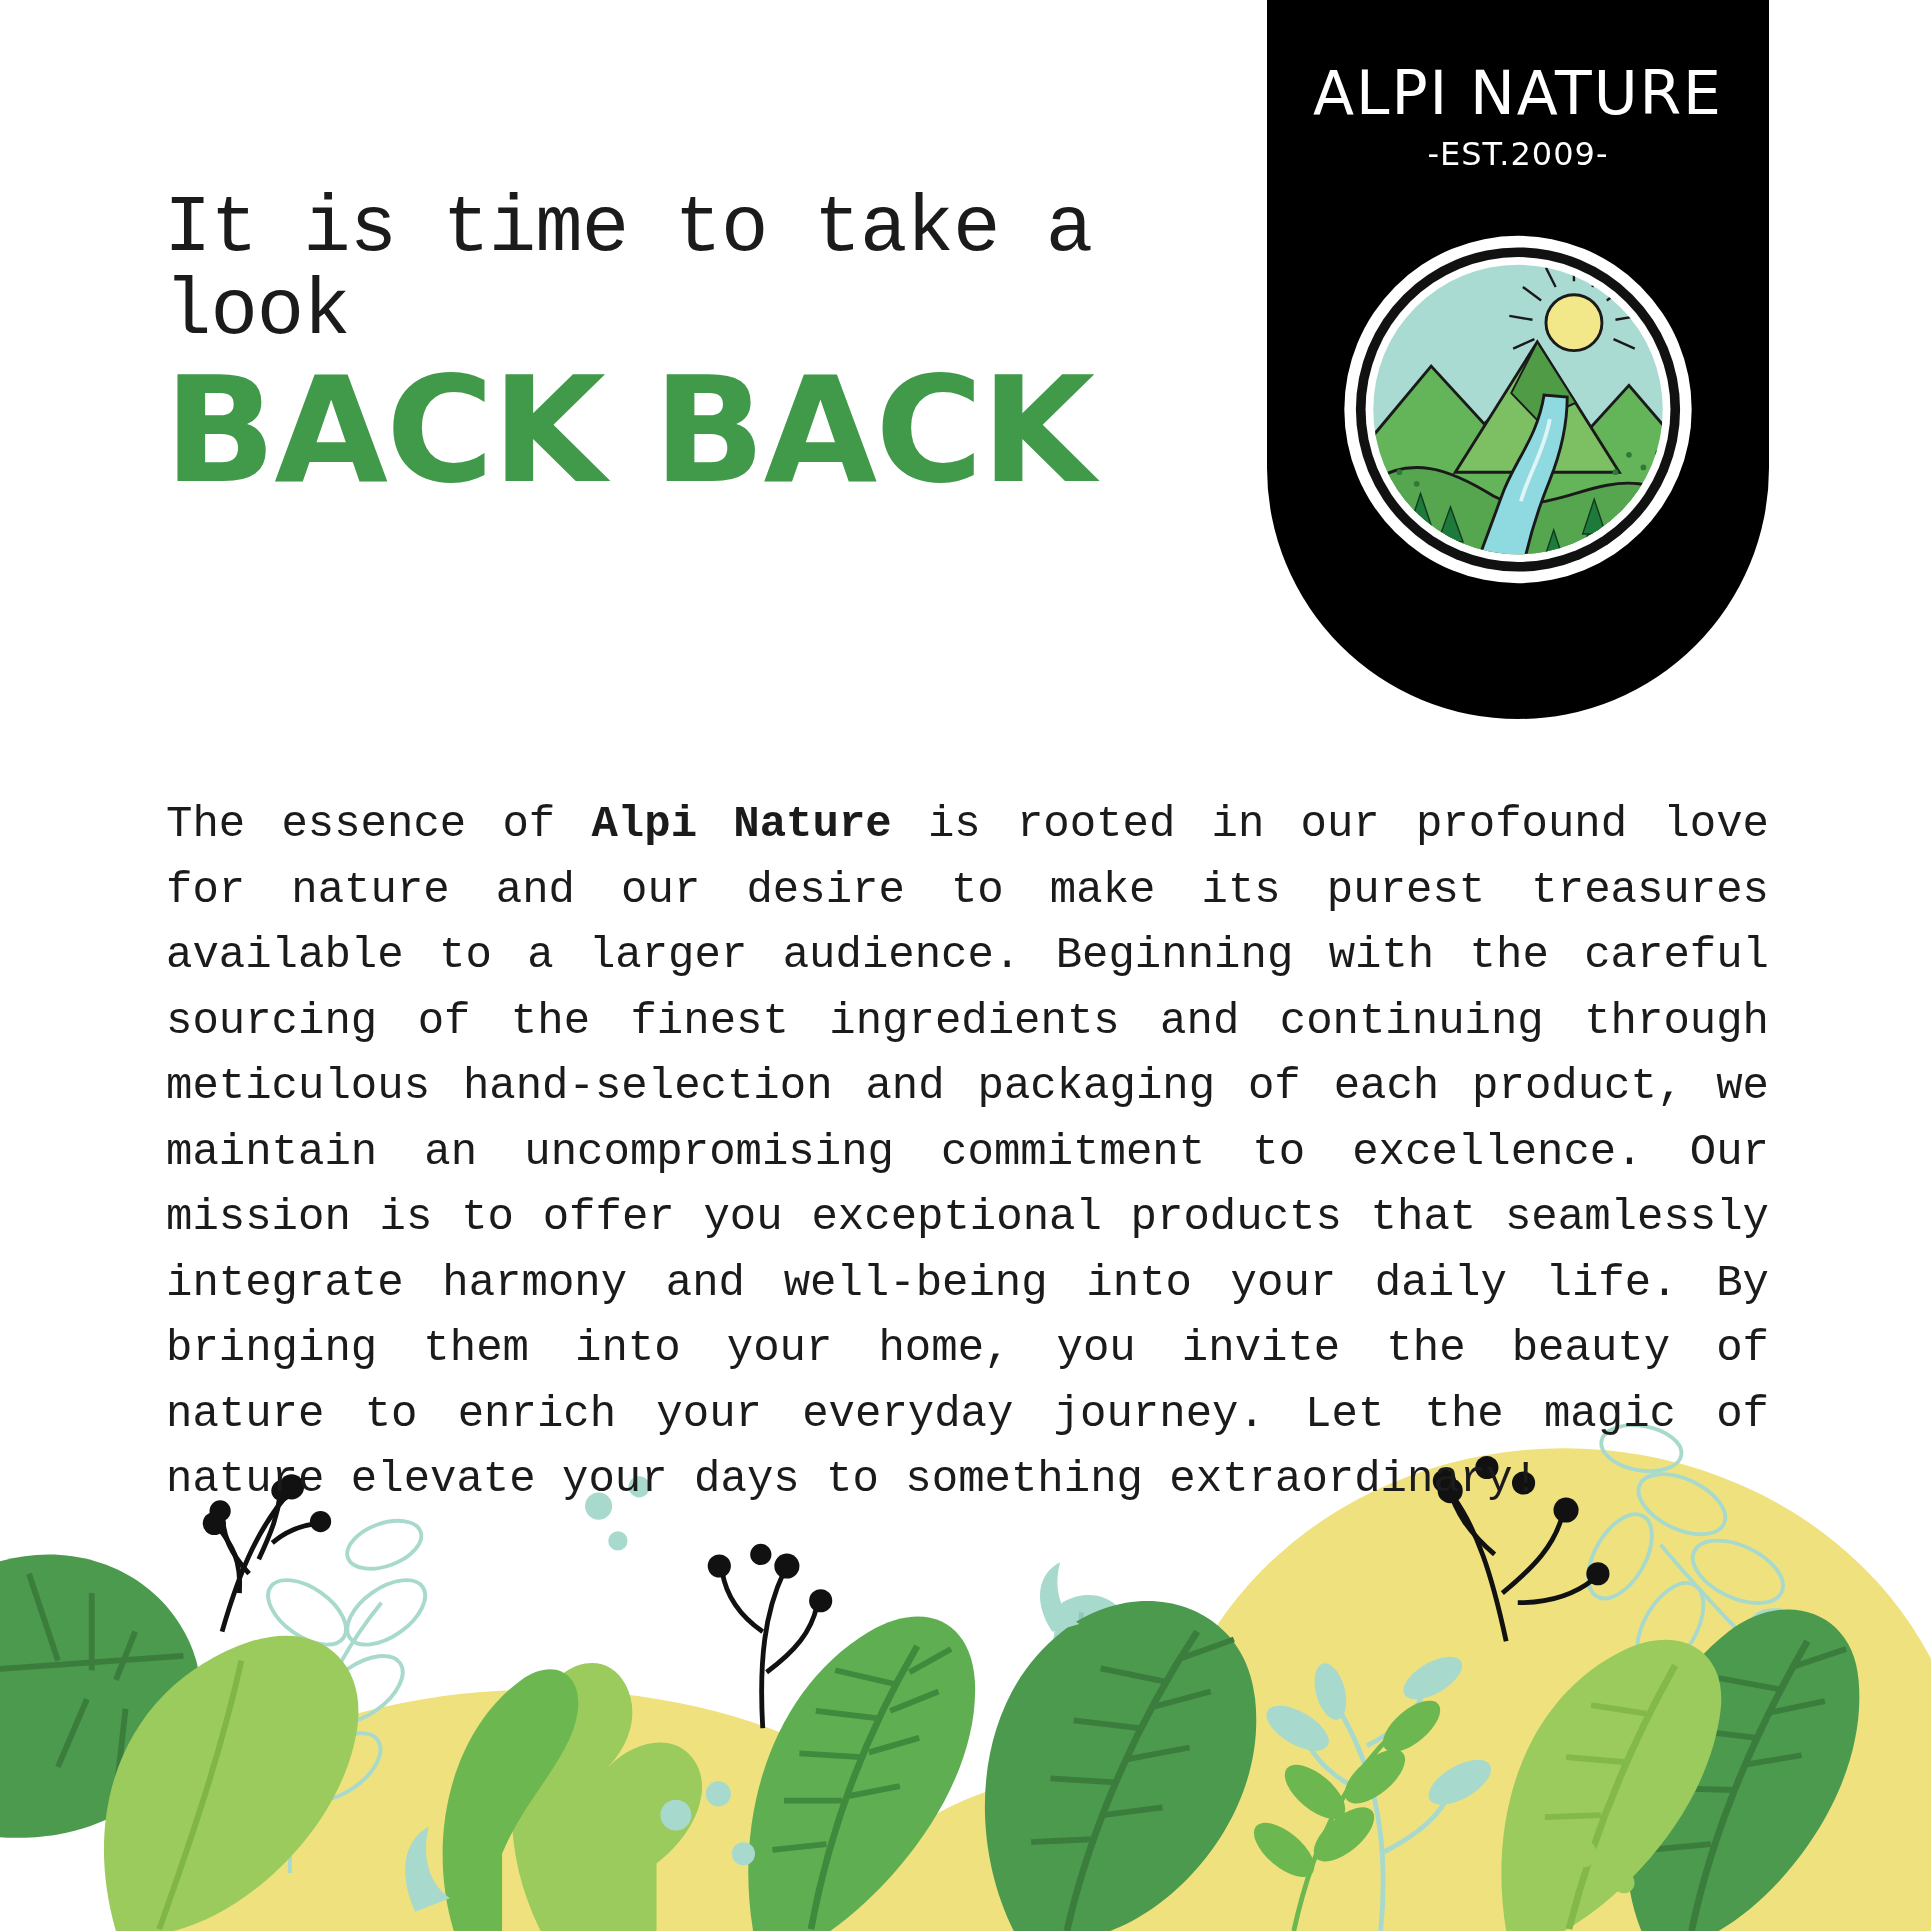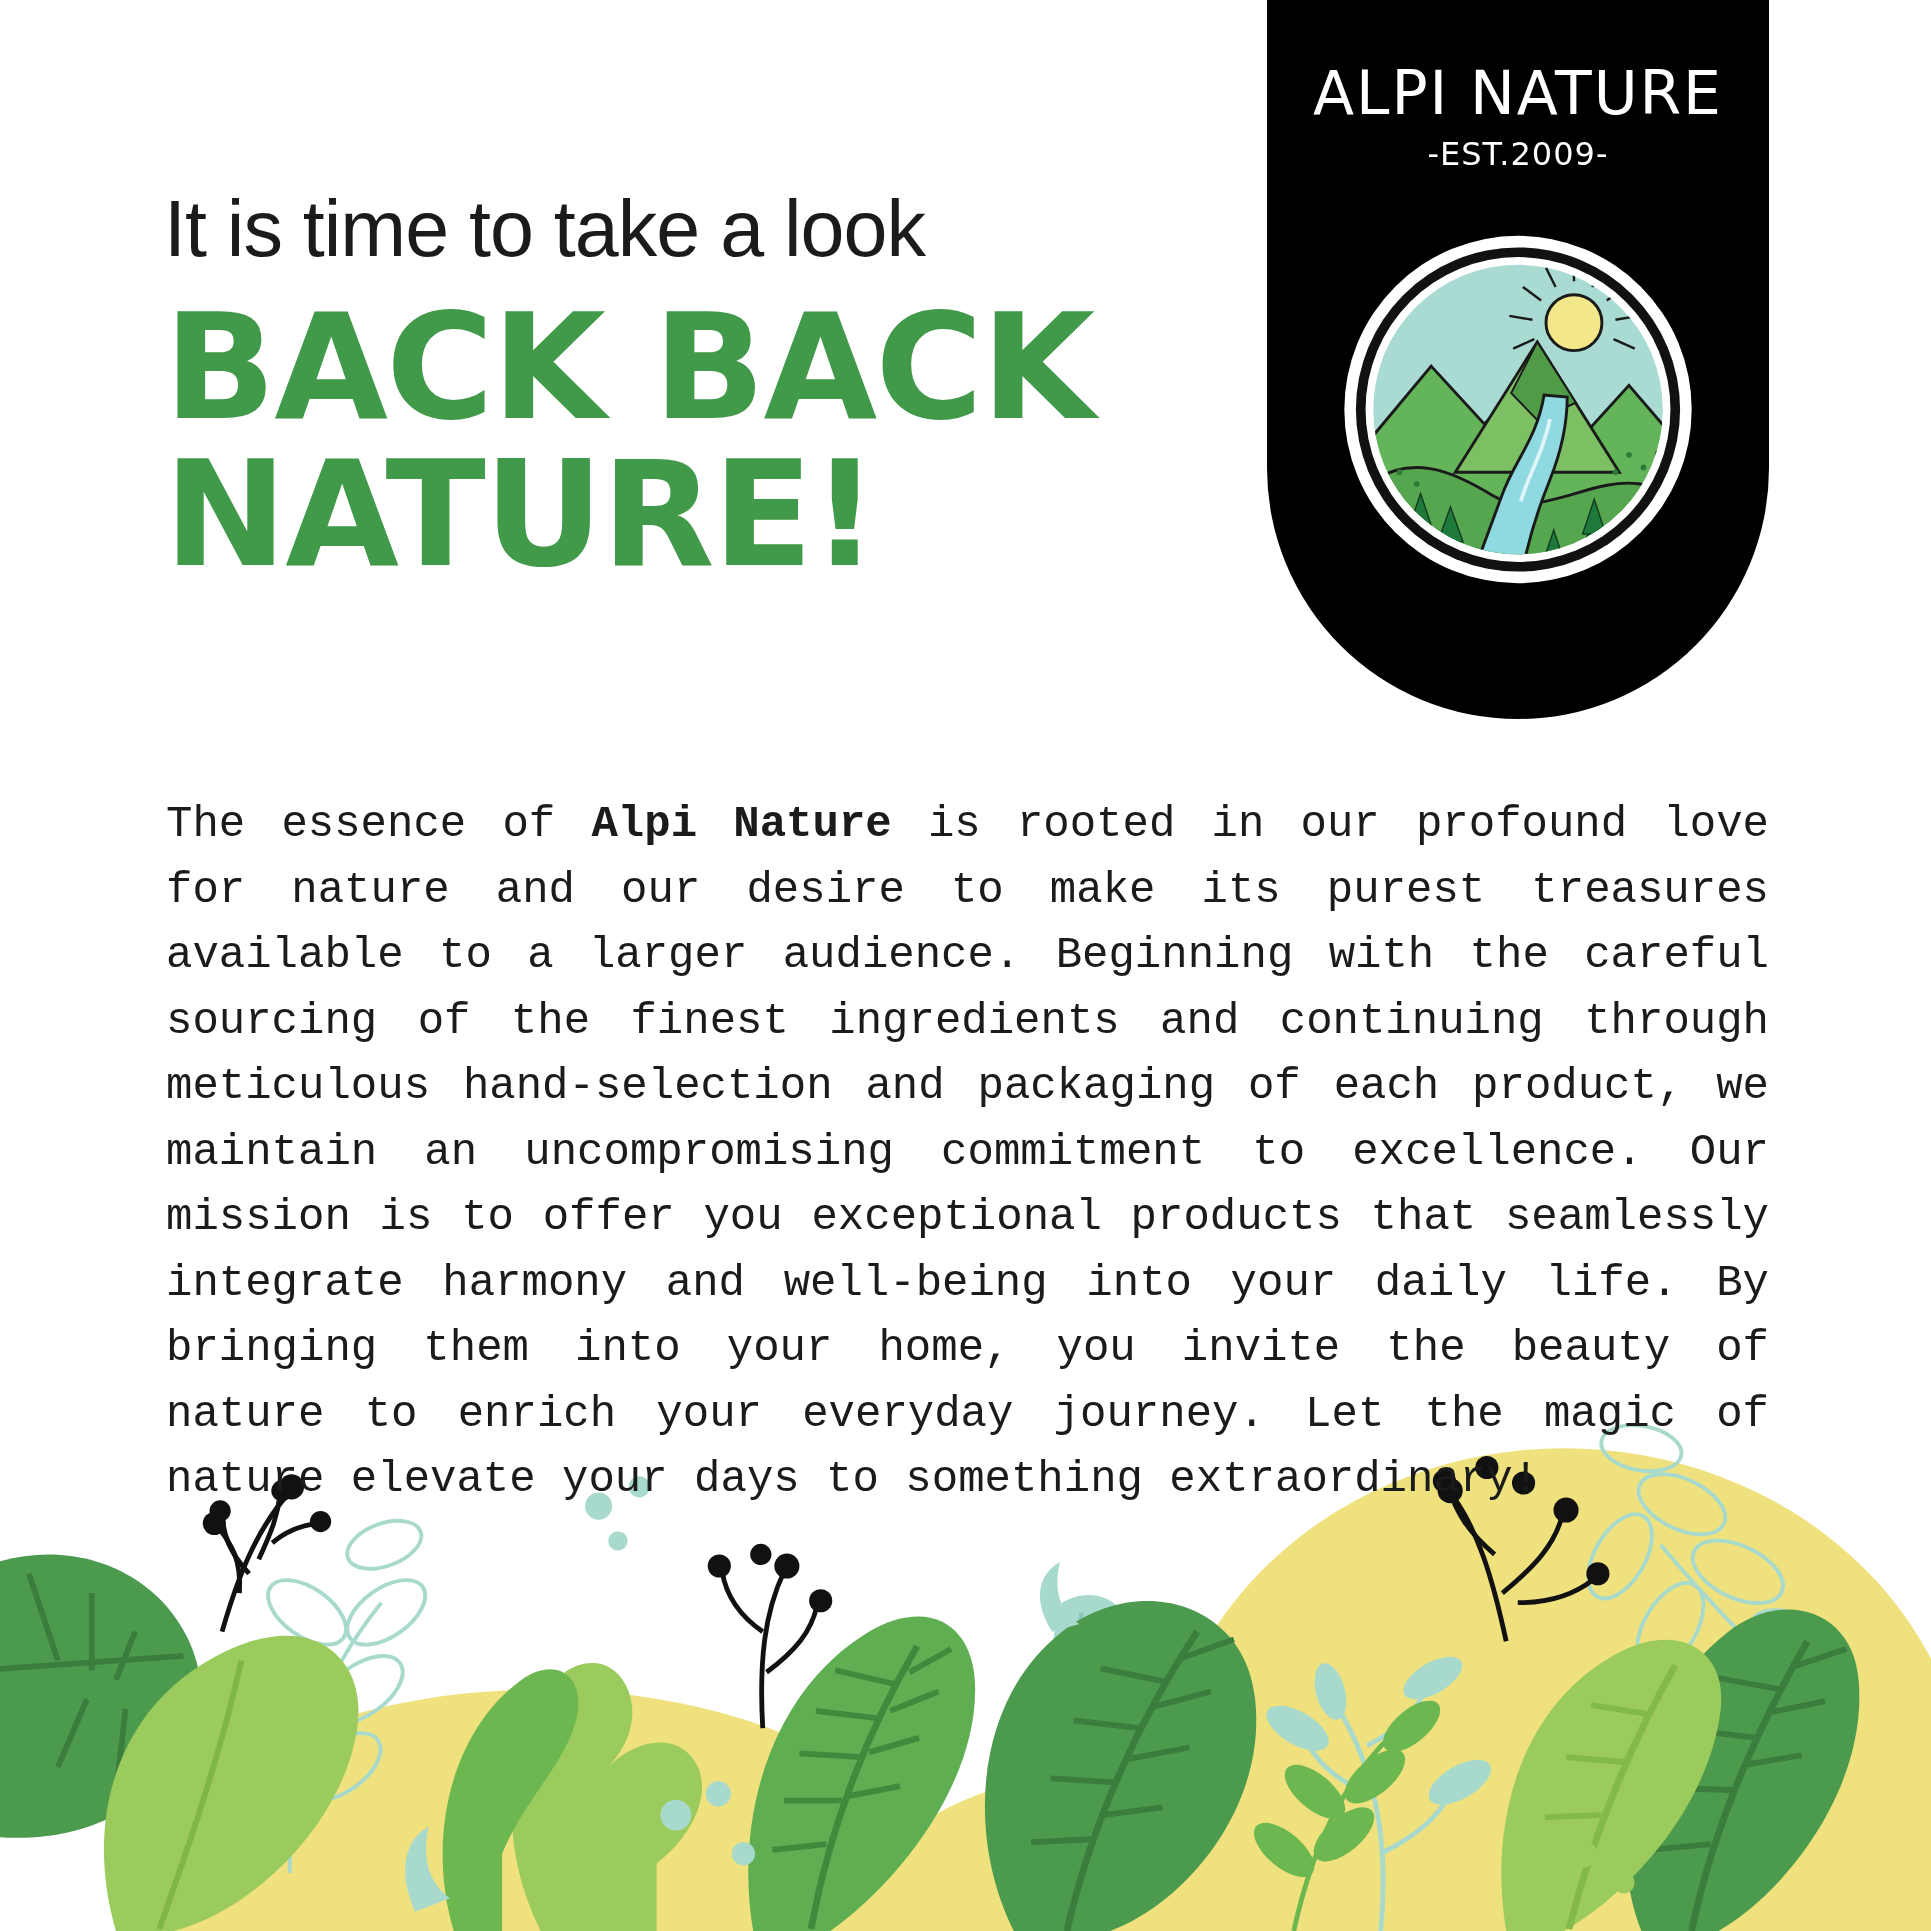--- a/index.html
+++ b/index.html
@@ -68,22 +68,22 @@
     left: 164px;
     width: 1062px;
     z-index: 3;
   }
   .headline-small {
     font-size: 79px;
     line-height: 1.05;
     color: #1b1b1b;
     font-weight: 400;
     letter-spacing: -1px;
-    margin: 0 0 23px 0;
-    font-family: Liberation Sans, sans-serif;
+    margin: 0 0 3px 0;
+    font-family: Liberation Mono, monospace;
   }
   .headline-big {
     font-size: 147px;
     line-height: 1.0;
     color: #409a4a;
     font-weight: bold;
     letter-spacing: -1.9px;
     margin: 0;
     font-family: "DejaVu Sans", sans-serif;
   }
@@ -178,21 +178,20 @@
             <circle cx="80" cy="262" r="3"></circle>
           <circle cx="44" cy="268" r="3"></circle>
         </g>
       </g>
     </svg>
   </div>
 
   <div class="headline-block">
     <div class="headline-small">It is time to take a look</div>
     <div class="headline-big">BACK BACK</div>
-    <div class="headline-big">NATURE!</div>
   </div>
 
   <p class="body-copy"><span>The essence of </span><b>Alpi Nature</b><span> is rooted in our profound love for nature and our desire to make its purest treasures available to a larger audience. Beginning with the careful sourcing of the finest ingredients and continuing through meticulous hand-selection and packaging of each product, we maintain an uncompromising commitment to excellence. Our mission is to offer you exceptional products that seamlessly integrate harmony and well-being into your daily life. By bringing them into your home, you invite the beauty of nature to enrich your everyday journey. Let the magic of nature elevate your days to something extraordinary!</span></p>
 
   <svg class="bottom-art" viewBox="0 0 2000 640">
 
     <ellipse cx="1620" cy="520" rx="420" ry="380" fill="#efe27e"></ellipse>
     <ellipse cx="560" cy="620" rx="420" ry="230" fill="#efe27e"></ellipse>
     <ellipse cx="1180" cy="640" rx="300" ry="170" fill="#efe27e"></ellipse>
 

